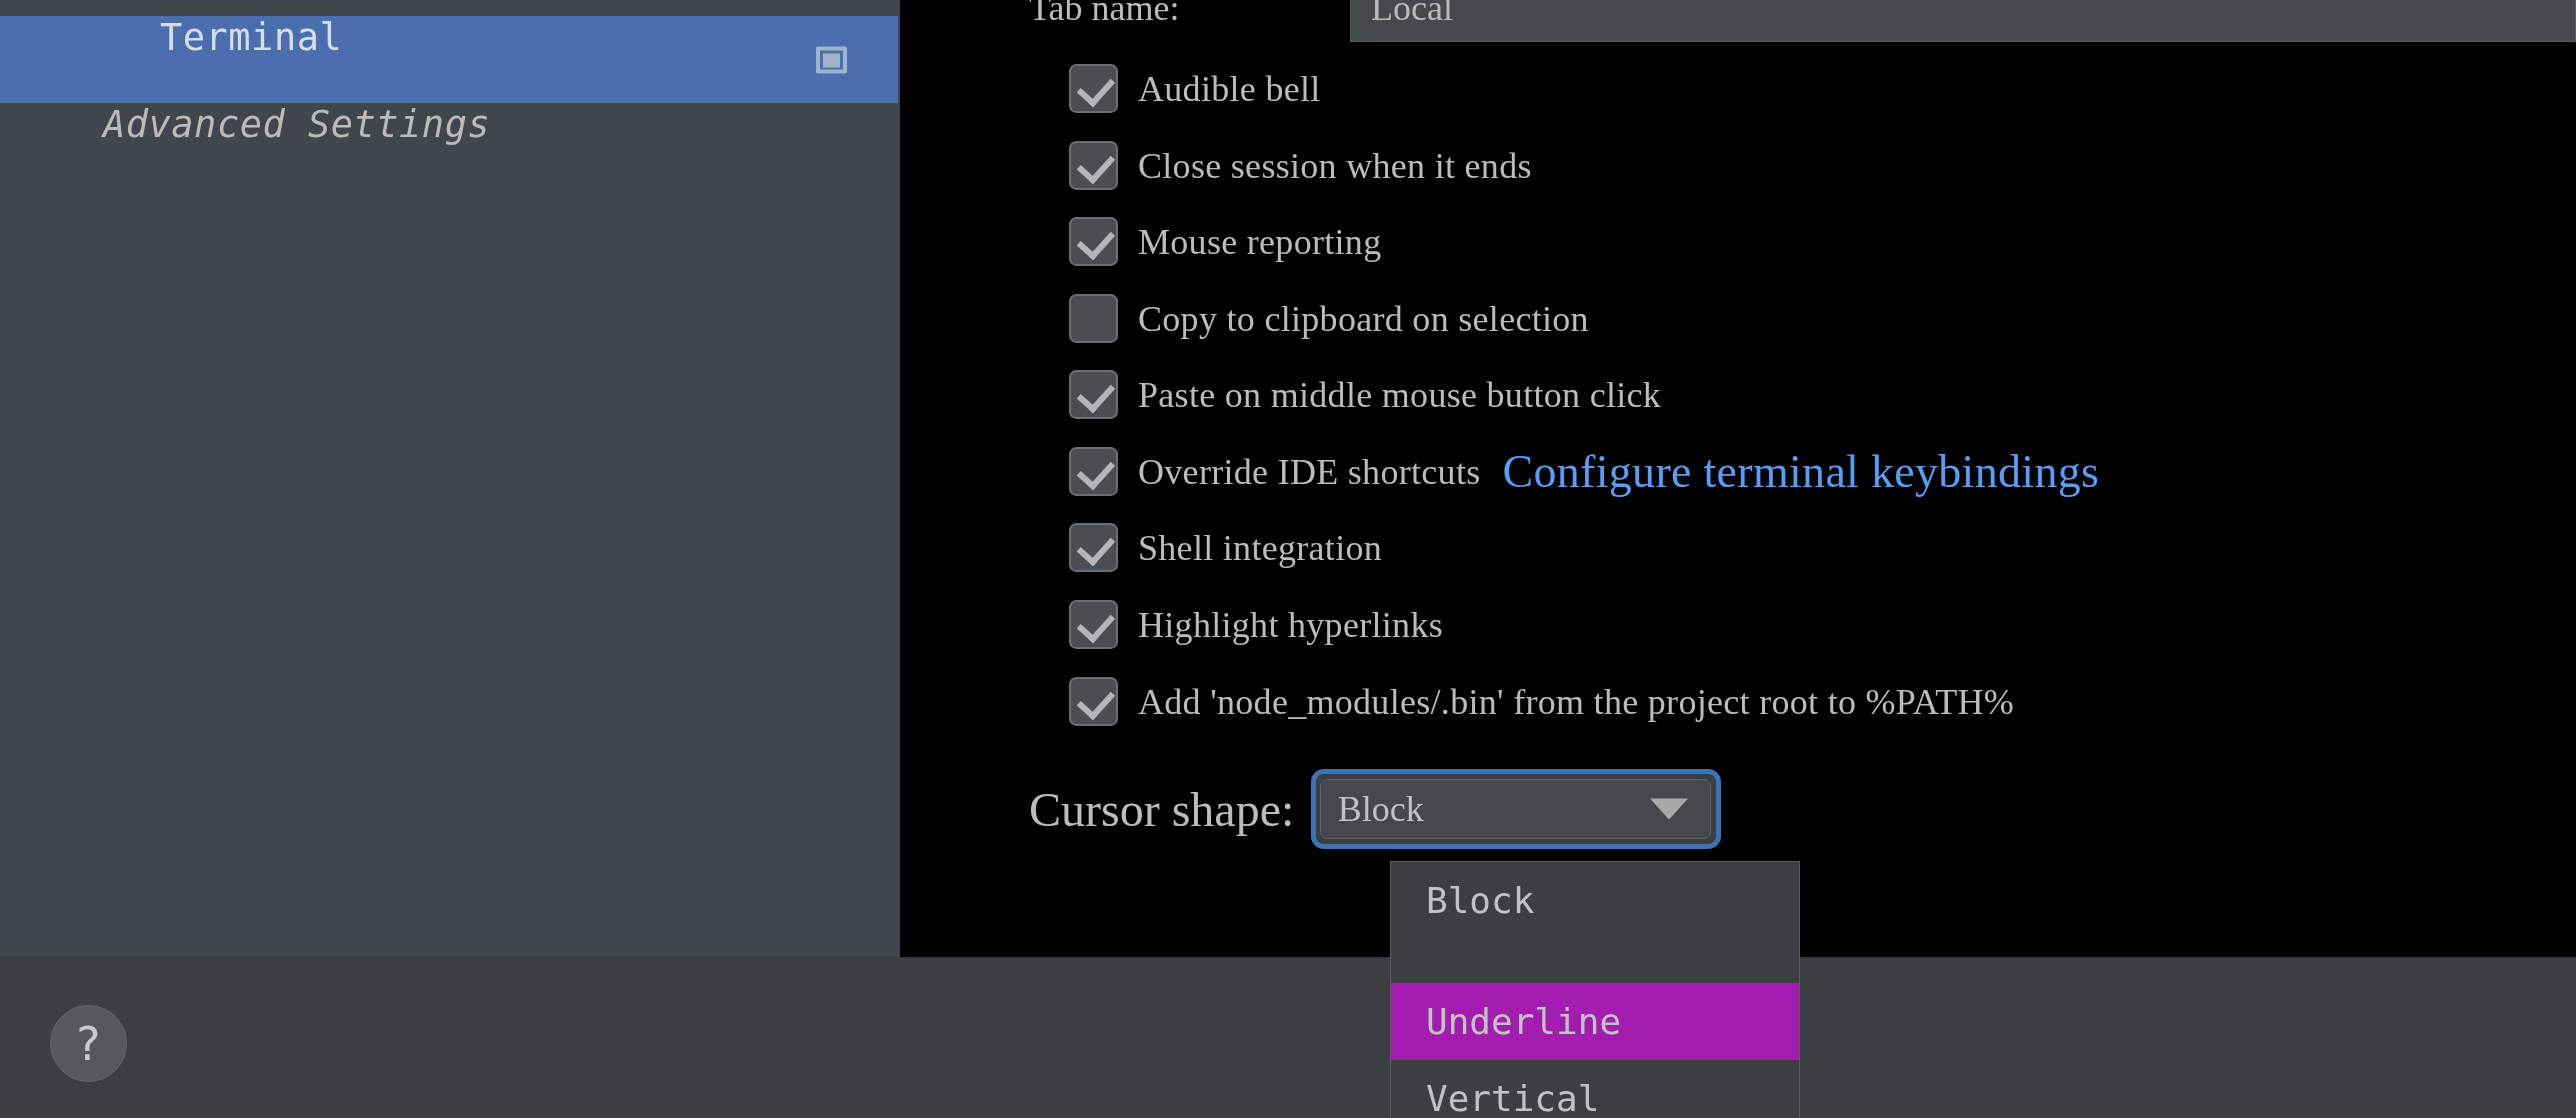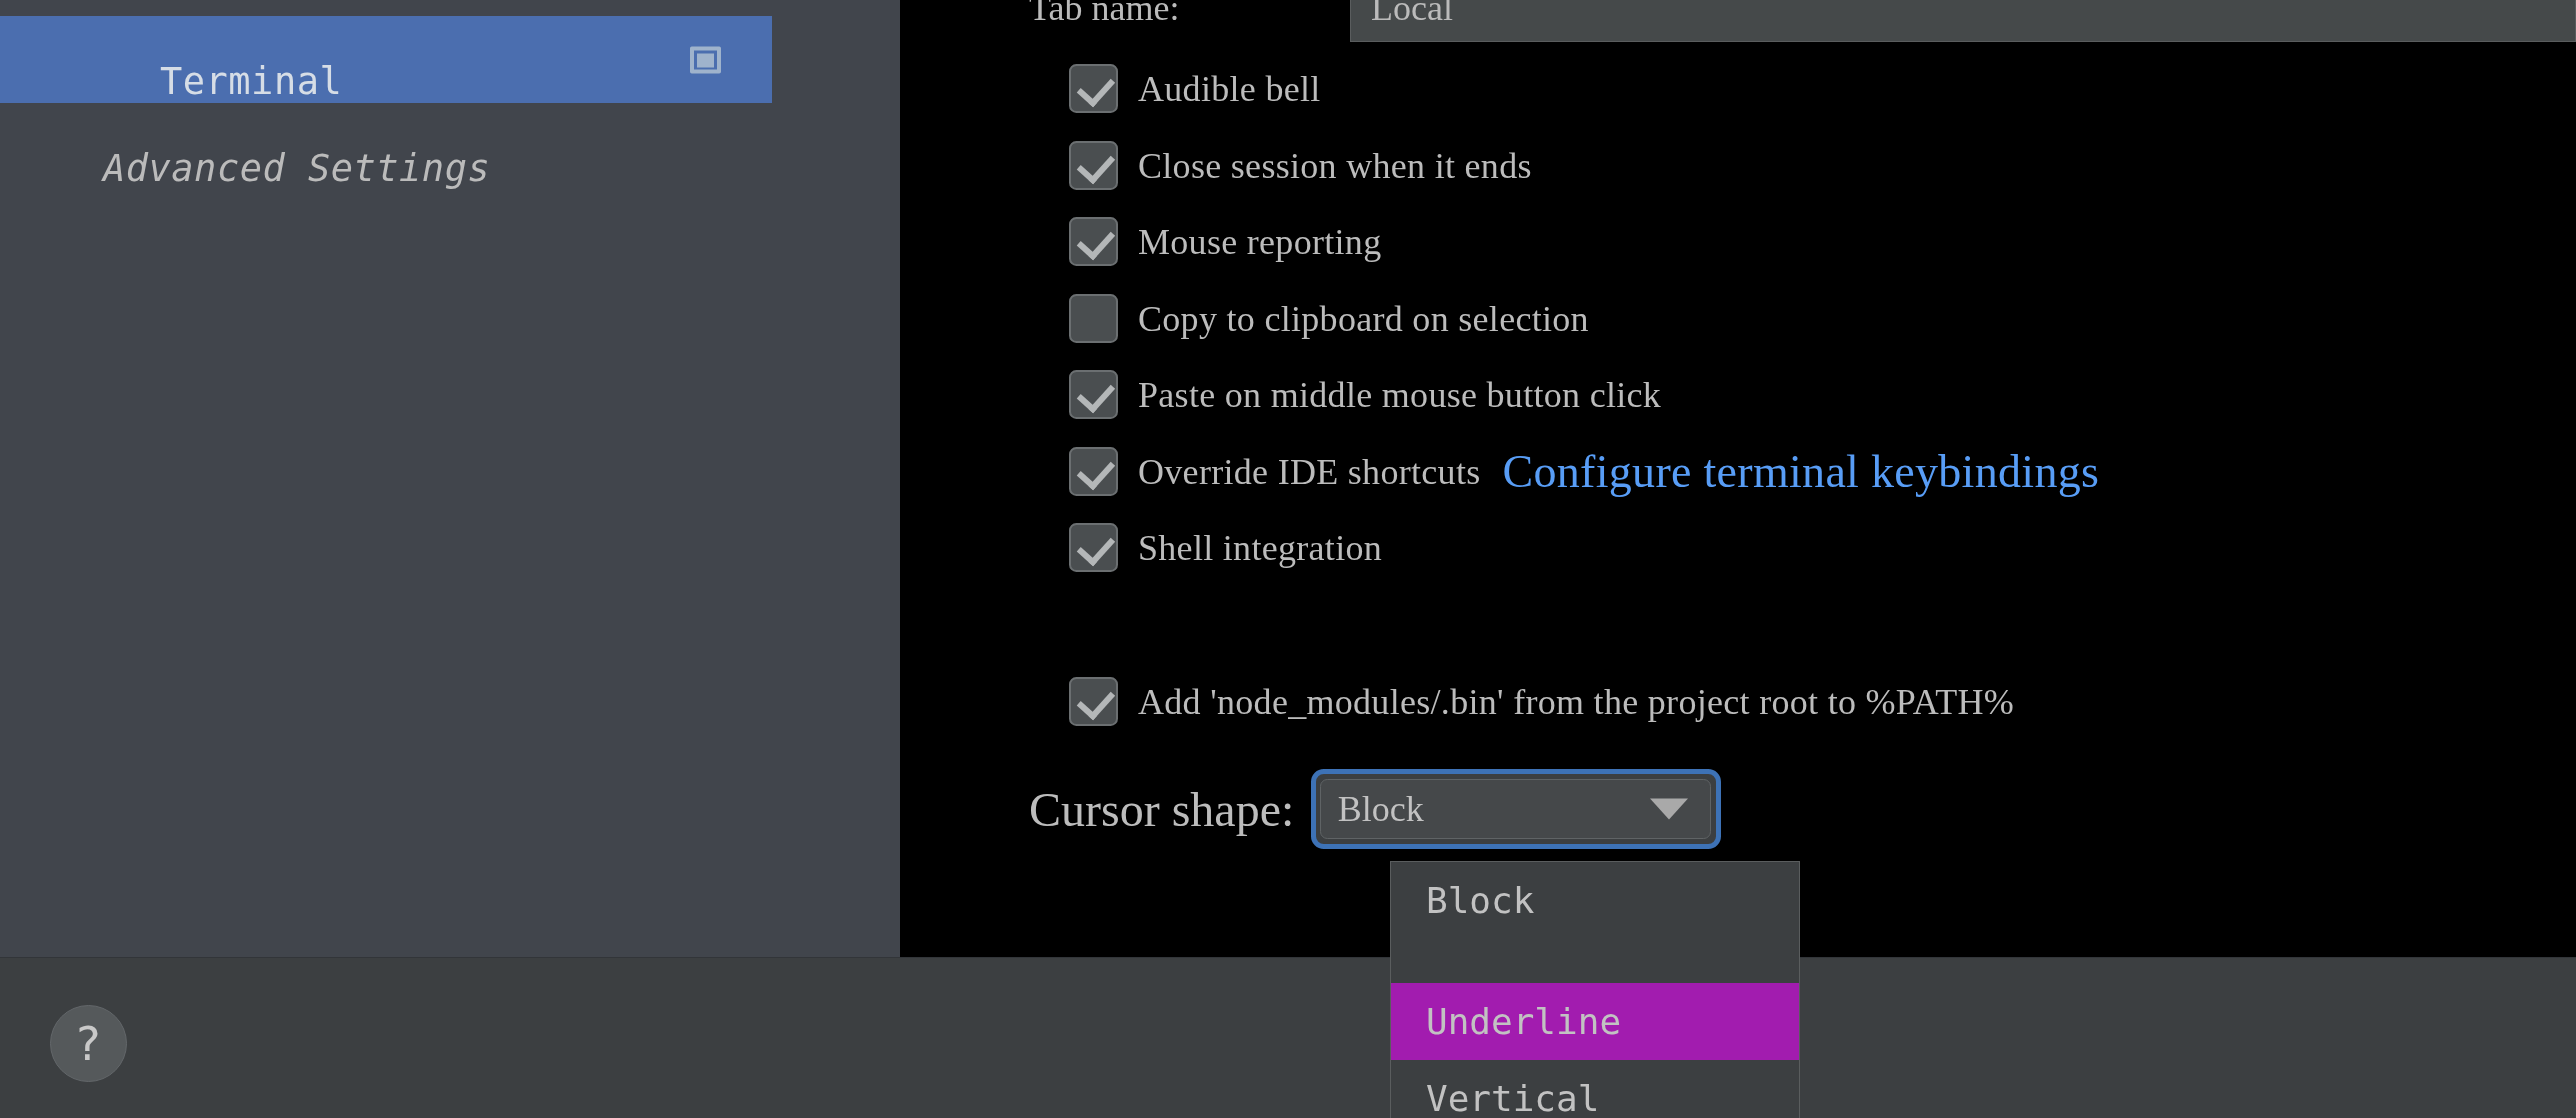--- a/index.html
+++ b/index.html
@@ -31,24 +31,24 @@
     width: 900px;
     height: 957px;
     background: #41454c;
     position: relative;
     flex: 0 0 900px;
   }
 
   .tree-row {
     position: absolute;
     left: 0;
-    width: 772px;
+    width: 898px;
     height: 87px;
     display: flex;
-    align-items: flex-end;
+    align-items: flex-start;
   }
   .tree-row.selected { background: #4b6eaf; }
 
   .tree-label {
     font-size: 37px;
     letter-spacing: 0.5px;
     white-space: nowrap;
     color: #bbbbbb;
   }
   .tree-row.selected .tree-label { color: #d6dde6; }
@@ -328,20 +328,24 @@
       <span class="cb-box checked"></span>
       <span class="cb-label">Override IDE shortcuts</span>
       <span class="cb-link">Configure terminal keybindings</span>
     </div>
 
     <div class="checkbox-row" style="top:522px">
       <span class="cb-box checked"></span>
       <span class="cb-label">Shell integration</span>
     </div>
 
+    <div class="checkbox-row" style="top:599px">
+      <span class="cb-box checked"></span>
+      <span class="cb-label">Highlight hyperlinks</span>
+    </div>
 
     <div class="checkbox-row" style="top:676px">
       <span class="cb-box checked"></span>
       <span class="cb-label">Add 'node_modules/.bin' from the project root to %PATH%</span>
     </div>
 
     <div id="cursor-shape-row">
       <span id="cursor-shape-label">Cursor shape:</span>
       <div id="cursor-shape-combo">
         <div id="cursor-shape-combo-inner">

